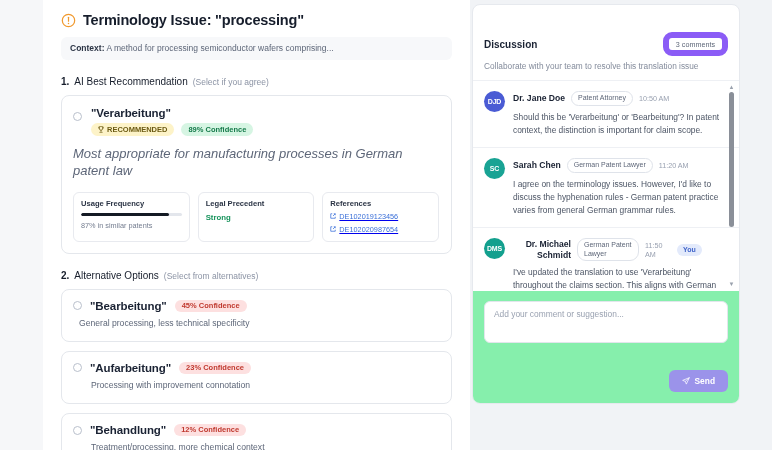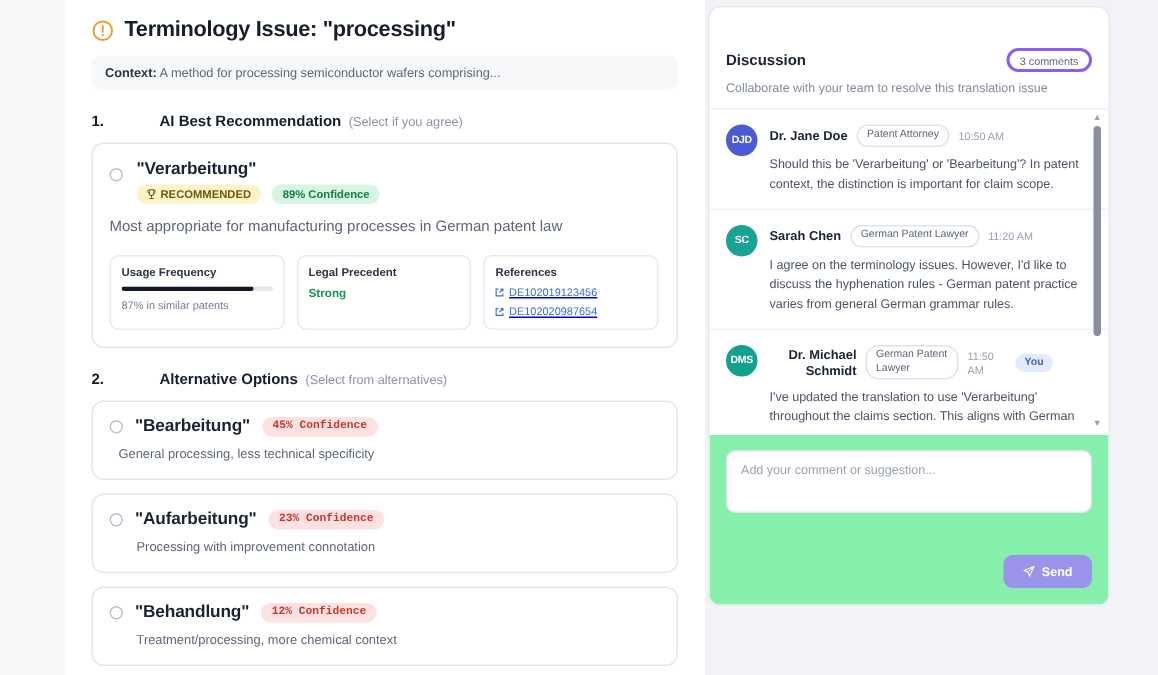--- a/index.html
+++ b/index.html
@@ -24,21 +24,21 @@
     font-size: 14.5px; font-weight: 700; color: #161d2b; letter-spacing: -0.2px;
   }
   .context-box {
     margin: 9px 0 0 4px; background: #f7f8fa; border-radius: 6px;
     padding: 6px 9px; font-size: 8.5px; color: #5d6678; line-height: 1.3;
   }
   .context-box b { color: #2b3445; font-weight: 700; }
 
   .sec-head { display: flex; align-items: baseline; gap: 5px; margin: 16px 0 8px 4px; }
   .sec-num { font-size: 10px; font-weight: 700; color: #161d2b; }
-  .sec-title { font-size: 10px; font-weight: 700; color: #161d2b; margin-left: 32px; }
+  .sec-title { font-size: 10px; font-weight: 400; color: #161d2b; }
   .sec-hint { font-size: 8.5px; color: #8b93a4; font-weight: 400; }
 
   .card {
     border: 1px solid #e4e7ec; border-radius: 8px; background: #fff;
     padding: 11px 12px 11px 11px; margin-left: 4px;
   }
   .opt-row { display: flex; align-items: flex-start; gap: 9px; }
   .radio {
     width: 9px; height: 9px; border: 1.2px solid #b9c0cc; border-radius: 50%;
     flex: none; margin-top: 5px; background: #fff;
@@ -47,22 +47,22 @@
     font-size: 11.5px; font-weight: 700; color: #1a2233; letter-spacing: -0.1px;
   }
   .badges { display: flex; align-items: center; gap: 7px; margin-top: 4px; }
   .badge {
     font-size: 7.5px; font-weight: 700; border-radius: 9px;
     padding: 2.5px 7px; white-space: nowrap; line-height: 1;
     display: inline-flex; align-items: center; gap: 3px;
   }
   .badge-rec { background: #fdf3c8; color: #6b5a12; }
   .badge-conf-high { background: #d6f5e3; color: #157a4a; }
-  .badge-conf-low { background: #fde0e0; color: #c0392f; font-family: Liberation Mono, monospace; }
-  .opt-desc { font-size: 10px; color: #5d6678; margin-top: 9px; line-height: 1.35; }
+  .badge-conf-low { background: #fde0e0; color: #c0392f; }
+  .opt-desc { font-size: 13px; color: #5d6678; margin-top: 9px; line-height: 1.35; font-style: italic; }
   .opt-desc-inline { font-size: 8.6px; color: #5d6678; margin-top: 6px; line-height: 1.35; }
 
   .metrics { display: flex; gap: 8px; margin-top: 12px; }
   .metric {
     flex: 1; border: 1px solid #e8eaef; border-radius: 6px;
     padding: 6px 7px 7px 7px; min-height: 43px;
   }
   .metric-label { font-size: 7.6px; font-weight: 700; color: #2b3445; }
   .bar-track { height: 3px; background: #e3e6ec; border-radius: 2px; margin-top: 5px; overflow: hidden; }
   .bar-fill { height: 100%; background: #141a24; border-radius: 2px; }
@@ -80,21 +80,21 @@
   .right-panel {
     width: 268px; height: 400px; background: #ffffff;
     border: 1px solid #e6e9ee; border-radius: 8px;
     display: flex; flex-direction: column; overflow: hidden;
     margin-left: 2px;
   }
   .disc-head { padding: 9px 11px 9px 11px; border-bottom: 1px solid #eef0f4; margin-top: 18px; }
   .disc-head-top { display: flex; align-items: center; justify-content: space-between; }
   .disc-title { font-size: 10px; font-weight: 700; color: #1a2233; }
   .count-pill {
-    font-size: 7.2px; color: #5d6678; border: 2px solid #8b5cf6;
+    font-size: 7.2px; color: #5d6678; border: 6px solid #8b5cf6;
     border-radius: 9px; padding: 2.5px 7px; line-height: 1;
   }
   .disc-sub { font-size: 8.3px; color: #838b9b; margin-top: 5px; }
 
   .comments { flex: 1; overflow: hidden; position: relative; }
   .comment {
     display: flex; gap: 8px; padding: 10px 18px 10px 11px;
     border-bottom: 1px solid #eef0f4;
   }
   .avatar {

